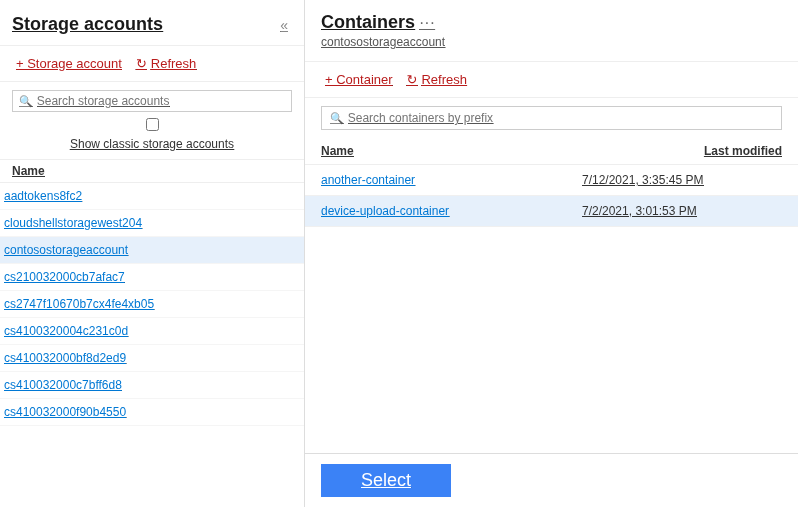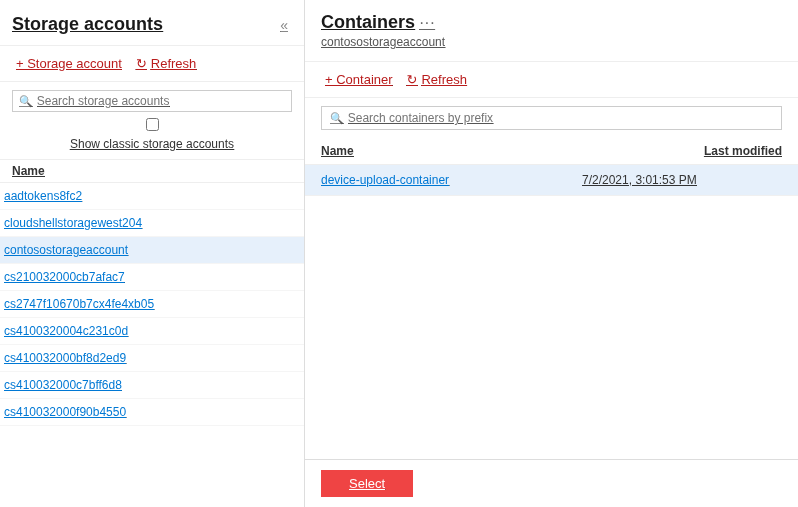--- a/index.html
+++ b/index.html
@@ -206,25 +206,25 @@
     .row-modified { width: 200px; color: #333; }
 
     
     .bottom-bar {
       border-top: 1px solid #ddd;
       padding: 10px 16px;
       display: flex;
       align-items: center;
     }
     .select-btn {
-      background: #ef4444;
+      background: #3b82f6;
       color: #fff;
       border: none;
-      padding: 6px 28px;
-      font-size: 13px;
+      padding: 6px 40px;
+      font-size: 18px;
       cursor: pointer;
       font-family: inherit;
     }
 
     
     .storage-list::-webkit-scrollbar { width: 8px; }
     .storage-list::-webkit-scrollbar-track { background: #f1f1f1; }
     .storage-list::-webkit-scrollbar-thumb { background: #ccc; }
   </style>
 </head>
@@ -288,20 +288,24 @@
       <span class="search-icon-small">🔍</span>
       <input type="text" placeholder="Search containers by prefix" style="">
     </div>
     <div class="containers-table">
       <div class="table-header">
         <span class="col-name">Name</span>
         <span class="col-modified">Last modified</span>
       </div>
 
       <div id="container-rows">
+          <div class="table-row">
+            <span class="row-name">another-container</span>
+            <span class="row-modified">7/12/2021, 3:35:45 PM</span>
+          </div>
           <div class="table-row selected-row">
             <span class="row-name">device-upload-container</span>
             <span class="row-modified">7/2/2021, 3:01:53 PM</span>
           </div>
         </div>
     </div>
     <div class="bottom-bar">
       <button class="select-btn">Select</button>
     </div>
   </div>

